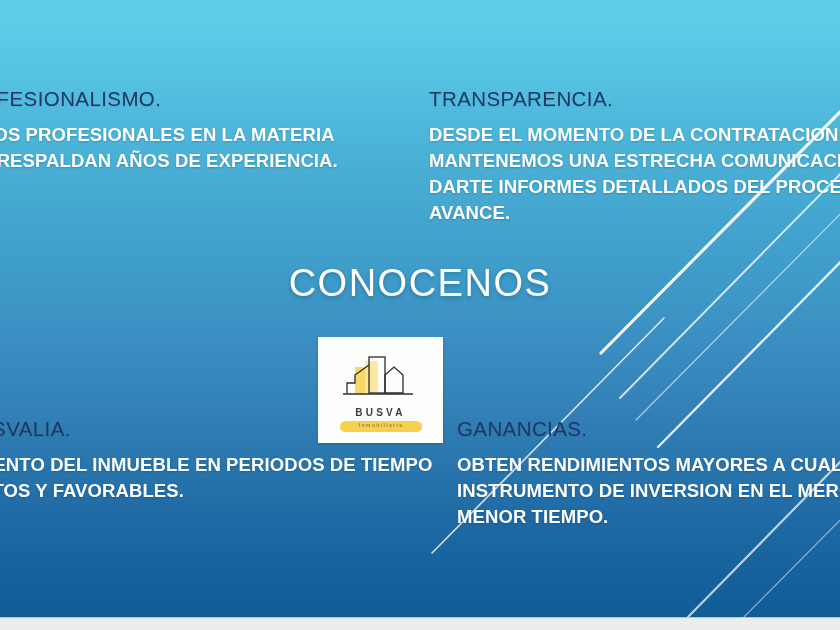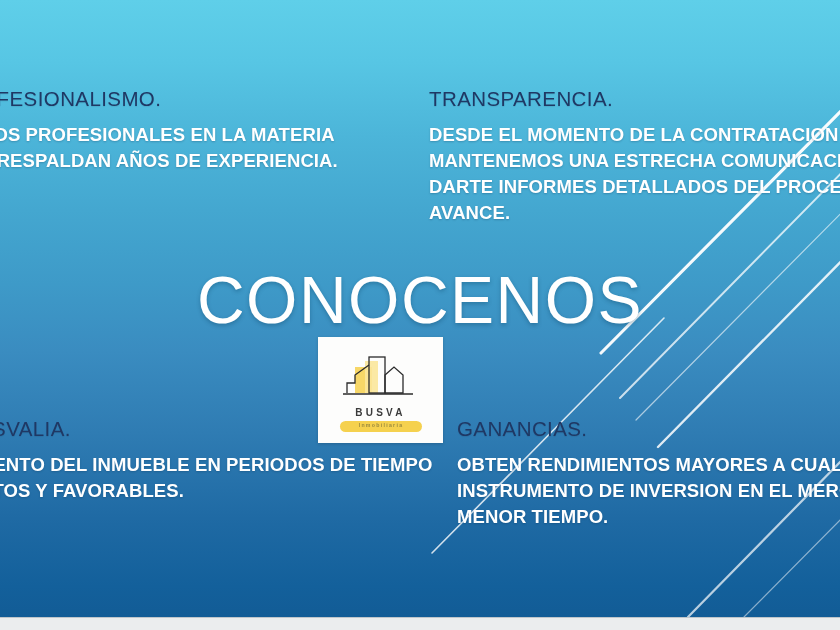--- a/index.html
+++ b/index.html
@@ -85,21 +85,21 @@
   #blk-ganancias       { left: 457px;  top: 418px; }
 
   
   .main-title {
     position: absolute;
     left: 0;
     top: 262px;
     width: 840px;
     text-align: center;
     color: #ffffff;
-    font-size: 66px;
+    font-size: 38px;
     font-weight: 400;
     letter-spacing: 1.5px;
     text-shadow: 0 2px 4px rgba(0,50,80,0.30);
   }
 
   
   .logo-card {
     position: absolute;
     left: 318px;
     top: 337px;

